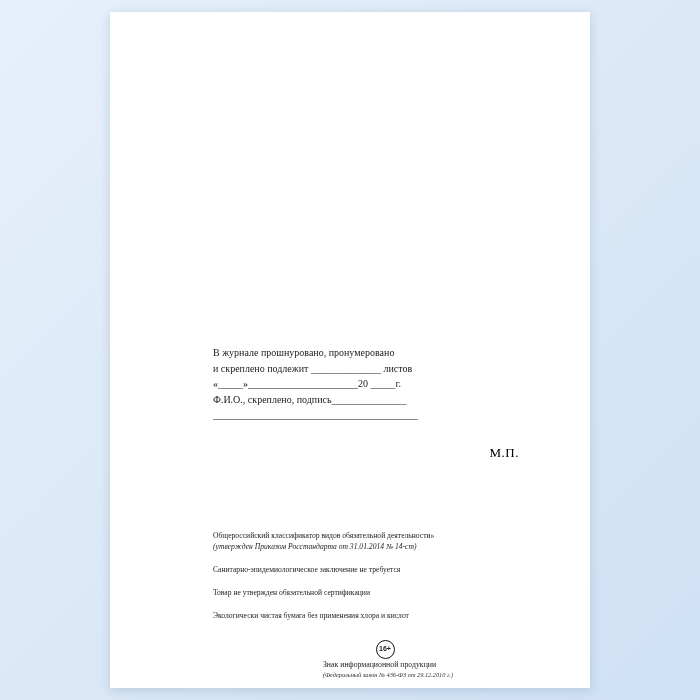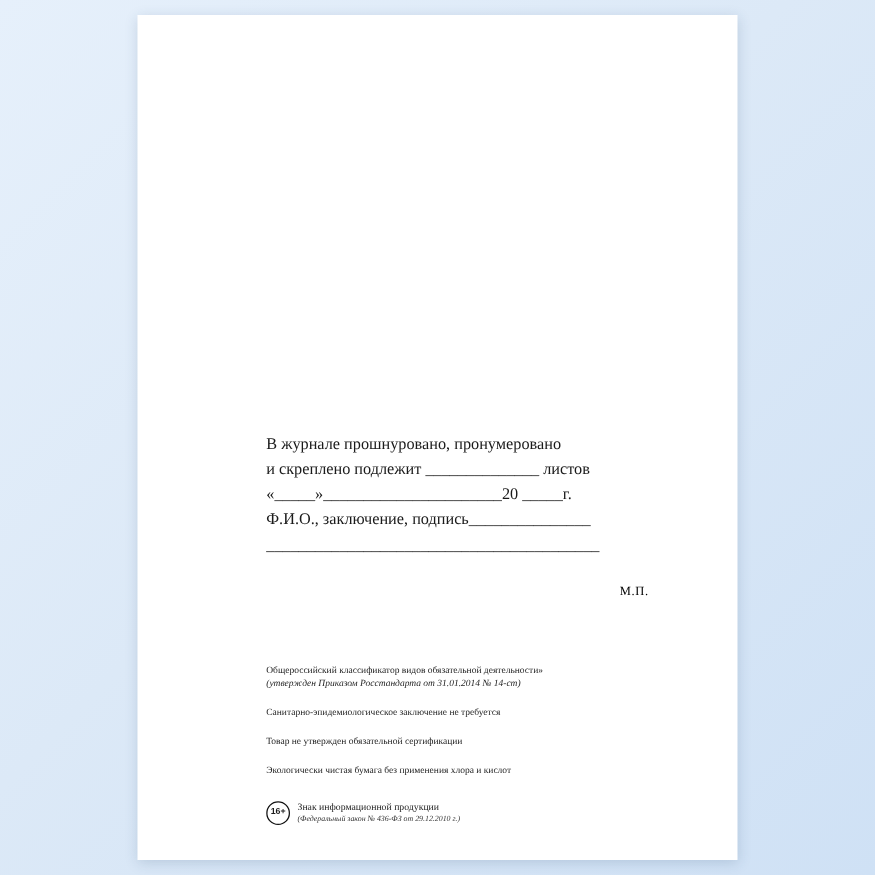--- a/index.html
+++ b/index.html
@@ -27,32 +27,32 @@
     background: #ffffff;
     box-shadow: 0 2px 10px rgba(40, 70, 110, 0.18);
   }
   .content {
     position: absolute;
     left: 103px;
     top: 333px;
     width: 330px;
   }
   .seal-block {
-    font-size: 13px;
+    font-size: 10px;
     color: #1a1a1a;
     line-height: 1.55;
   }
   .seal-block .line {
     white-space: nowrap;
   }
   .mp {
     margin-top: 22px;
     text-align: right;
     padding-right: 24px;
-    font-size: 10px;
+    font-size: 13px;
     letter-spacing: 0.5px;
   }
   .footer {
     position: absolute;
     left: 103px;
     top: 518px;
     width: 350px;
     font-size: 7.6px;
     color: #1c1c1c;
     line-height: 1.45;
@@ -63,20 +63,21 @@
   .footer .para.tight {
     margin-bottom: 19px;
   }
   .footer .italic {
     font-style: italic;
   }
   .info-row {
     display: flex;
     align-items: center;
     margin-top: 8px;
+    flex-direction: column;
   }
   .age-badge {
     width: 17px;
     height: 17px;
     border: 1px solid #111;
     border-radius: 50%;
     display: flex;
     align-items: center;
     justify-content: center;
     font-size: 7px;
@@ -99,21 +100,21 @@
 
 <div class="backdrop"></div>
 
 <div class="page">
 
   <div class="content">
     <div class="seal-block">
       <div class="line">В журнале прошнуровано, пронумеровано</div>
       <div class="line">и скреплено подлежит ______________ листов</div>
       <div class="line">«_____»______________________20 _____г.</div>
-      <div class="line">Ф.И.О., заключение, подпись_______________</div>
+      <div class="line">Ф.И.О., скреплено, подпись_______________</div>
       <div class="line">_________________________________________</div>
     </div>
     <div class="mp">М.П.</div>
   </div>
 
   <div class="footer">
     <div class="para">
       <div>Общероссийский классификатор видов обязательной деятельности»</div>
       <div class="italic">(утвержден Приказом Росстандарта от 31.01.2014 № 14-ст)</div>
     </div>

